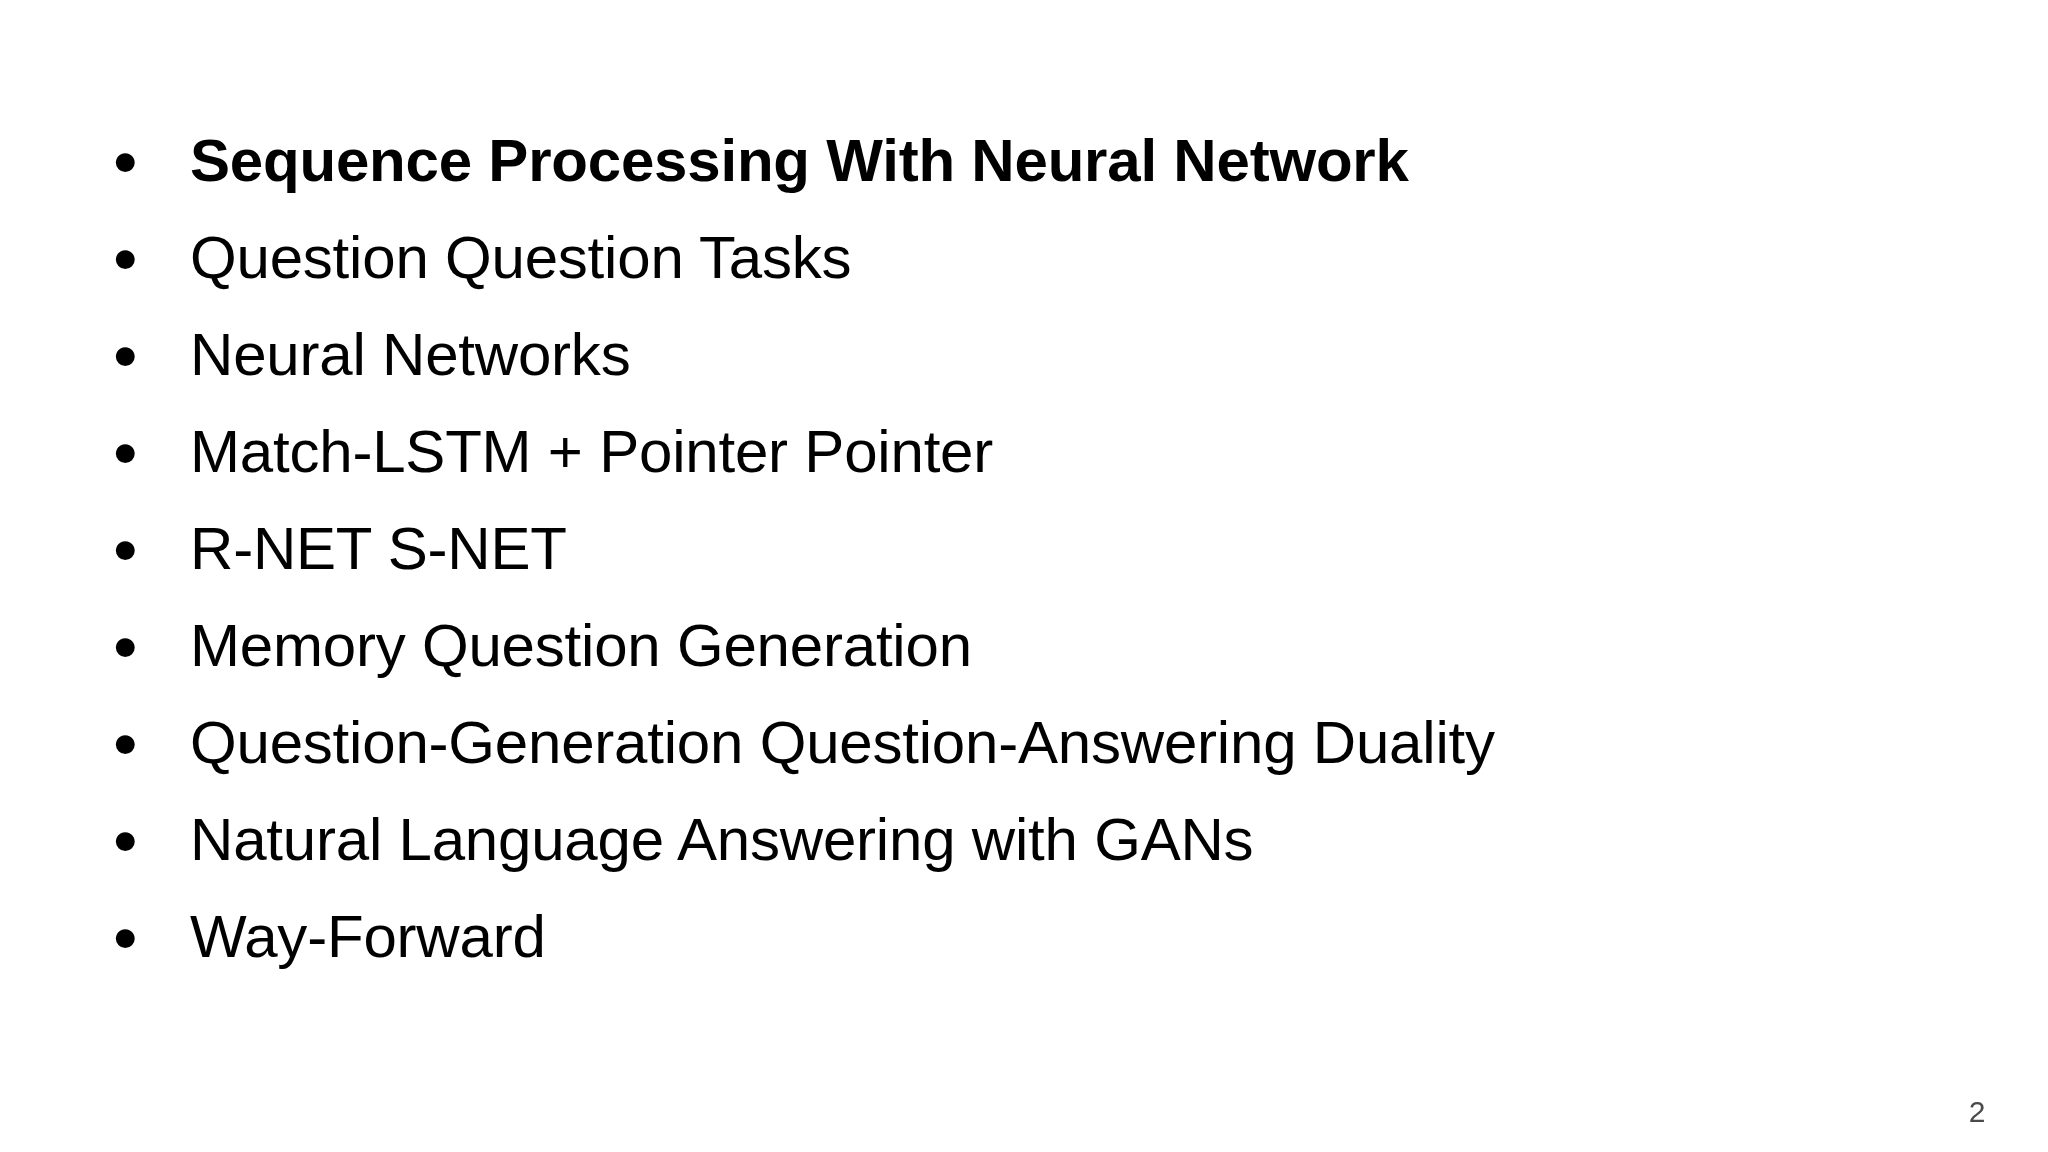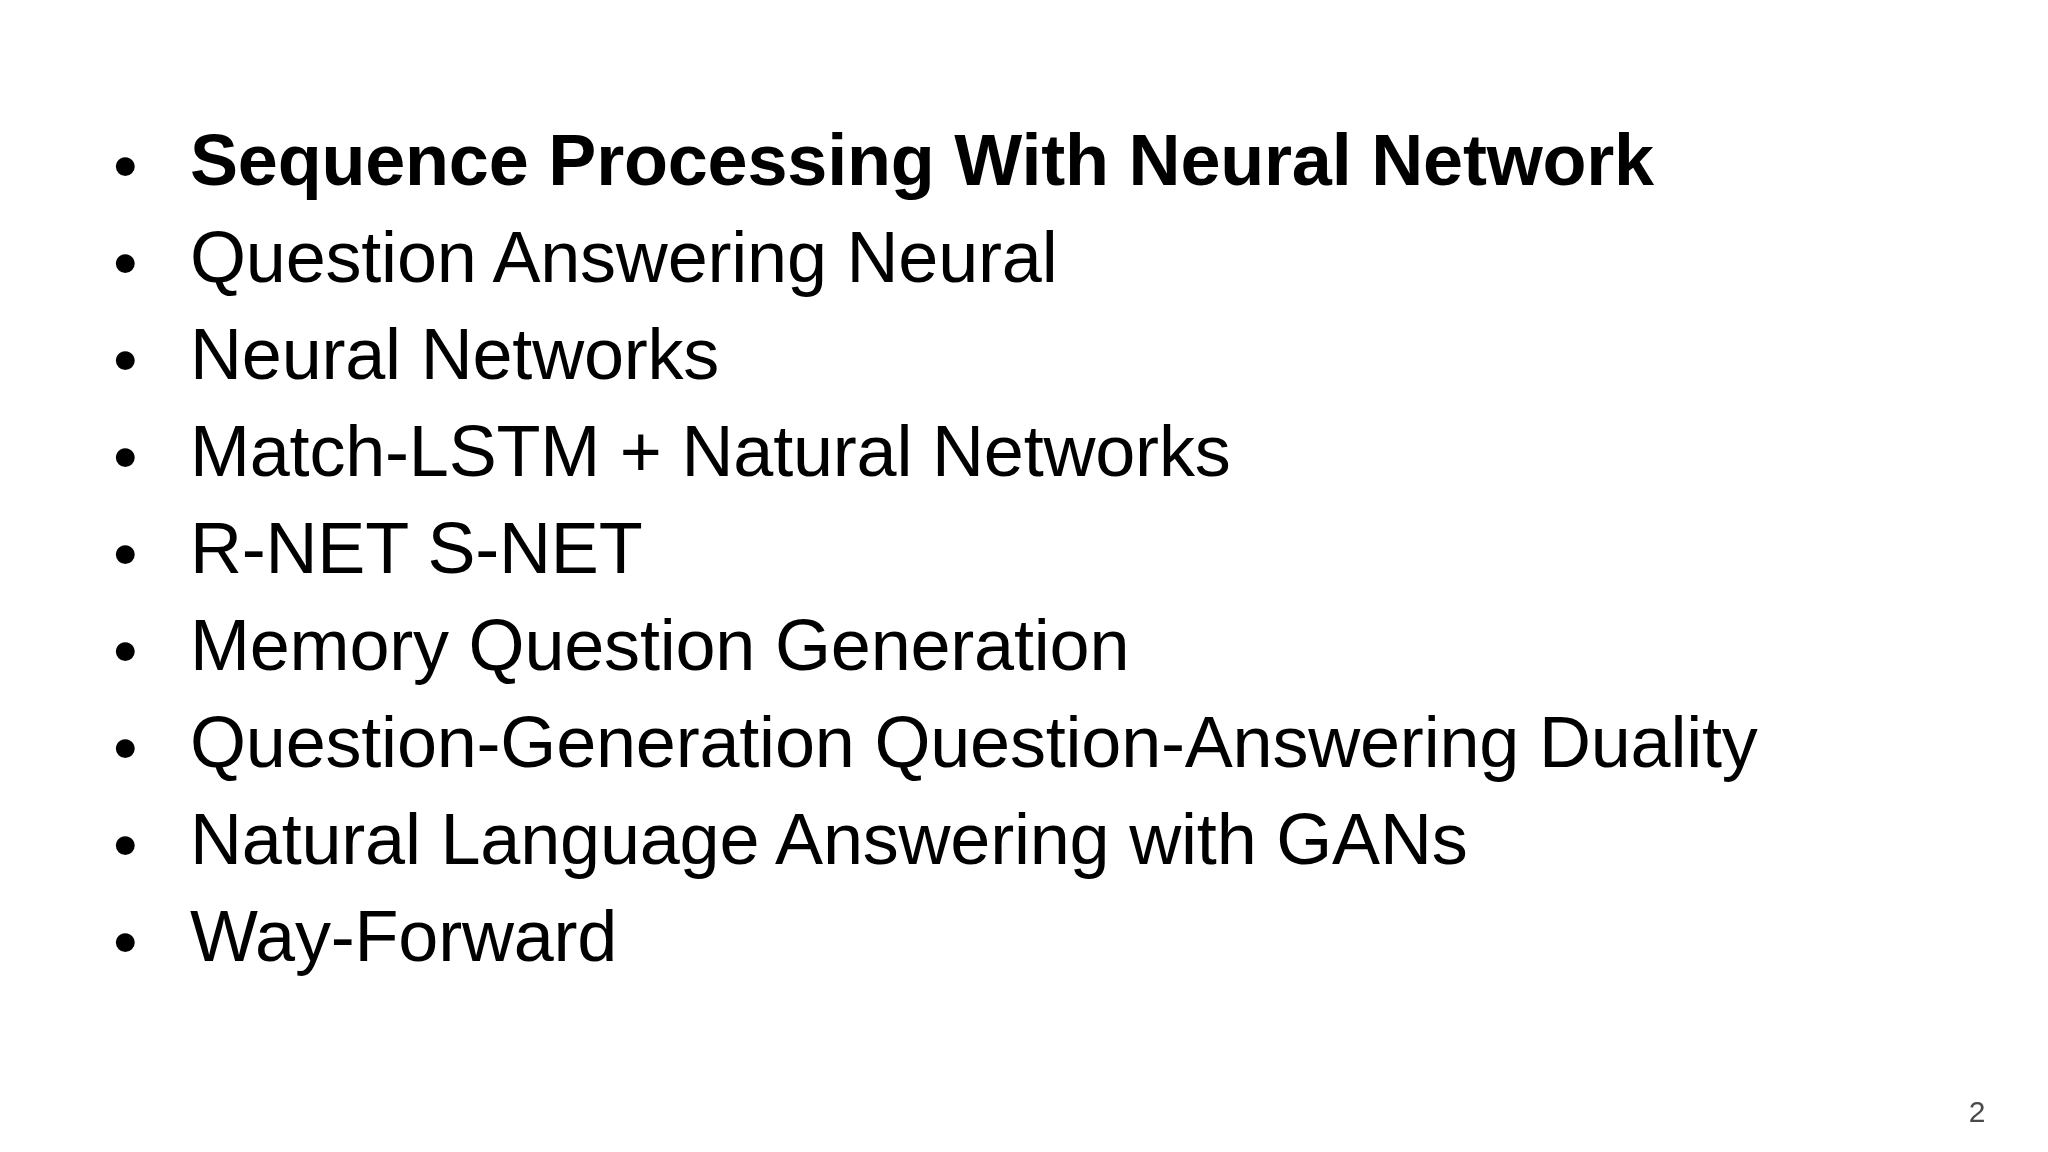--- a/index.html
+++ b/index.html
@@ -40,21 +40,21 @@
     font-size: 44px;
     line-height: 1;
     color: #000000;
     text-align: left;
     position: relative;
     top: -6px;
   }
 
   .bullet-text {
     flex: 1 1 auto;
-    font-size: 72px;
+    font-size: 60px;
     line-height: 97px;
     letter-spacing: -0.2px;
     white-space: nowrap;
     color: #000000;
   }
 
   .bullet-item.is-bold .bullet-text {
     font-weight: 700;
   }
 
@@ -77,31 +77,31 @@
 
   <ul class="bullet-list">
 
     <li class="bullet-item is-bold">
       <span class="bullet-marker">●</span>
       <span class="bullet-text">Sequence Processing With Neural Network</span>
     </li>
 
     <li class="bullet-item">
       <span class="bullet-marker">●</span>
-      <span class="bullet-text">Question Answering Neural</span>
+      <span class="bullet-text">Question Question Tasks</span>
     </li>
 
     <li class="bullet-item">
       <span class="bullet-marker">●</span>
       <span class="bullet-text">Neural Networks</span>
     </li>
 
     <li class="bullet-item">
       <span class="bullet-marker">●</span>
-      <span class="bullet-text">Match-LSTM + Natural Networks</span>
+      <span class="bullet-text">Match-LSTM + Pointer Pointer</span>
     </li>
 
     <li class="bullet-item">
       <span class="bullet-marker">●</span>
       <span class="bullet-text">R-NET S-NET</span>
     </li>
 
     <li class="bullet-item">
       <span class="bullet-marker">●</span>
       <span class="bullet-text">Memory Question Generation</span>

